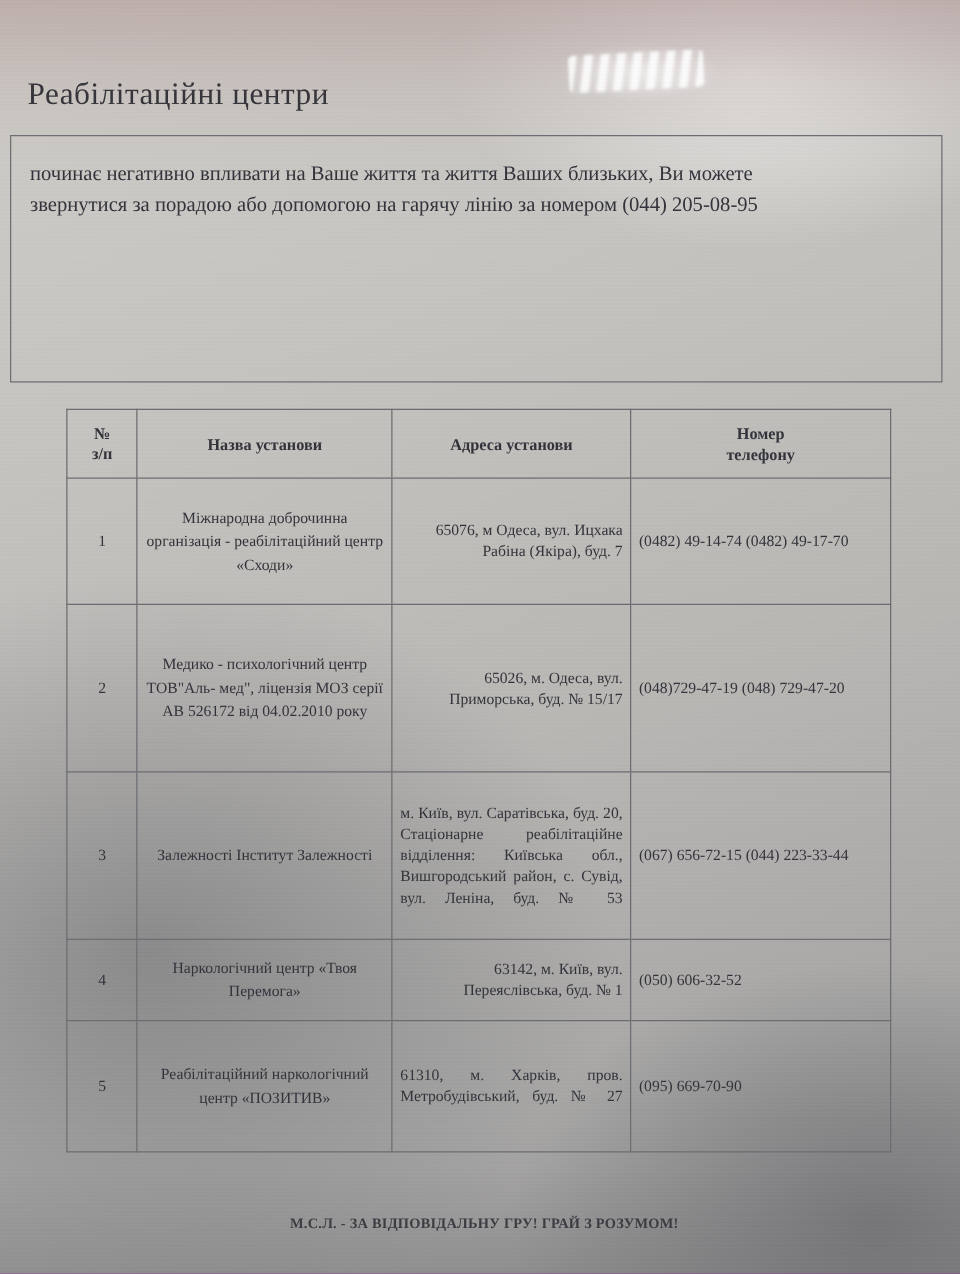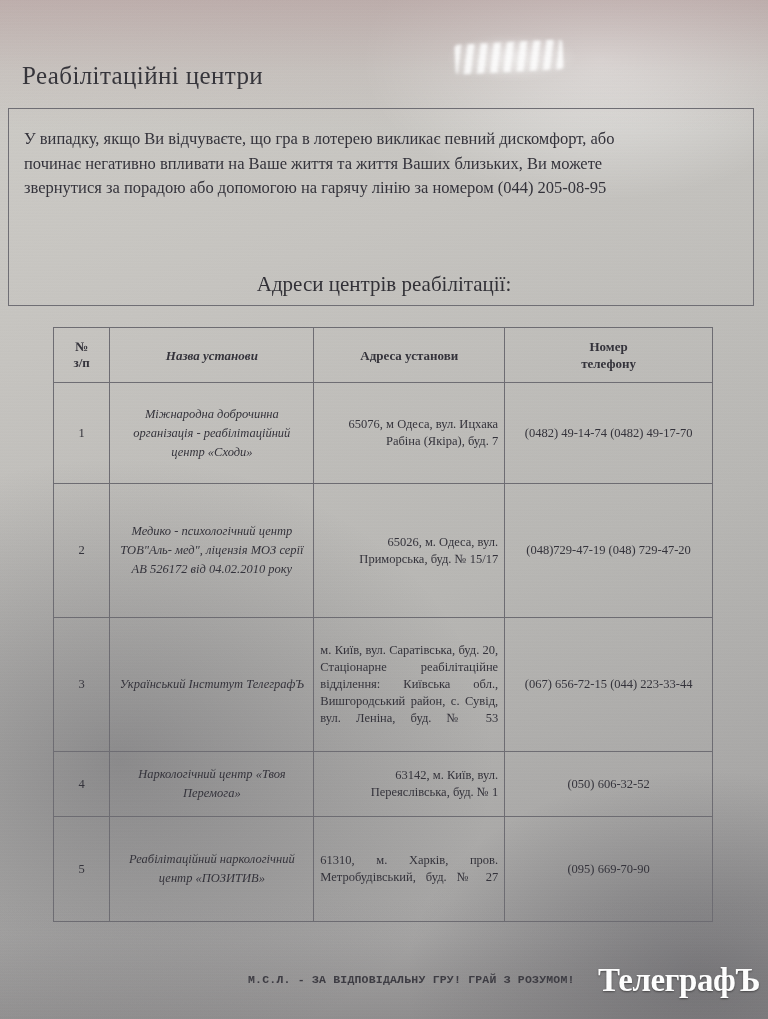--- a/index.html
+++ b/index.html
@@ -120,45 +120,45 @@
     vertical-align: middle;
     font-weight: normal;
   }
   table.centers th {
     font-weight: bold;
     text-align: center;
     font-size: 13px;
     height: 46px;
   }
   .c-num  { width: 46px;  text-align: center; }
-  .c-name { width: 200px; text-align: center; line-height: 19px; font-style: italic; }
+  .c-name { width: 200px; text-align: center; line-height: 19px; }
   .c-addr { width: 185px; text-align: right; line-height: 17px; }
-  .c-tel  { width: 207px; text-align: center; line-height: 17px; }
+  .c-tel  { width: 207px; line-height: 17px; }
 
   .r1 td { height: 92px; }
   .r2 td { height: 125px; }
   .r3 td { height: 125px; }
   .r4 td { height: 56px; }
   .r5 td { height: 96px; }
 
   .addr-justify {
     text-align: justify;
     text-align-last: justify;
     line-height: 17px;
   }
   .tel-top { vertical-align: top; padding-top: 22px; }
   .name-bottom { vertical-align: bottom; padding-bottom: 20px; }
   .name-low { vertical-align: bottom; padding-bottom: 10px; }
   .addr-low { vertical-align: bottom; padding-bottom: 10px; }
 
   
   .footer-slogan {
     position: absolute;
-    left: 248px; top: 973px;
-    font-family: Liberation Mono, monospace;
+    left: 232px; top: 973px;
+    font-family: Liberation Serif, serif;
     font-size: 11.5px;
     font-weight: bold;
     letter-spacing: 0.2px;
     color: #3c3b42;
   }
   .watermark {
     position: absolute;
     right: 8px; top: 962px;
     font-family: "Liberation Serif", serif;
     font-size: 33px;
@@ -186,31 +186,27 @@
   <div class="tint-bottom"></div>
 
   <div class="sheet blur-soft">
 
     <div class="title">Реабілітаційні центри</div>
 
     <div class="intro-box"></div>
 
     <div class="intro-text">
       <span class="line justified">
-        <span>У випадку, якщо Ви відчуваєте, що гра в лотерею викликає певний дискомфорт, або</span>
-      </span>
-      <span class="line justified">
         <span>починає негативно впливати на Ваше життя та життя Ваших близьких, Ви можете</span>
       </span>
       <span class="line justified">
         <span>звернутися за порадою або допомогою на гарячу лінію за номером (044) 205-08-95</span>
       </span>
     </div>
 
-    <div class="subtitle">Адреси центрів реабілітації:</div>
 
     <table class="centers">
       <thead>
         <tr>
           <th class="c-num">
             <div>№</div>
             <div>з/п</div>
           </th>
           <th class="c-name">Назва установи</th>
           <th class="c-addr">Адреса установи</th>
@@ -228,21 +224,21 @@
           <td class="c-tel">(0482) 49-14-74 (0482) 49-17-70</td>
         </tr>
         <tr class="r2">
           <td class="c-num">2</td>
           <td class="c-name name-bottom">Медико - психологічний центр ТОВ"Аль- мед", ліцензія МОЗ серії АВ 526172 від 04.02.2010 року</td>
           <td class="c-addr">65026, м. Одеса, вул. Приморська, буд. № 15/17</td>
           <td class="c-tel">(048)729-47-19 (048) 729-47-20</td>
         </tr>
         <tr class="r3">
           <td class="c-num">3</td>
-          <td class="c-name">Український Інститут ТелеграфЪ</td>
+          <td class="c-name">Залежності Інститут Залежності</td>
           <td class="c-addr addr-justify">м. Київ, вул. Саратівська, буд. 20, Стаціонарне реабілітаційне відділення: Київська обл., Вишгородський район, с. Сувід, вул. Леніна, буд. № 53</td>
           <td class="c-tel">(067) 656-72-15 (044) 223-33-44</td>
         </tr>
         <tr class="r4">
           <td class="c-num">4</td>
           <td class="c-name">Наркологічний центр «Твоя Перемога»</td>
           <td class="c-addr">63142, м. Київ, вул. Переяслівська, буд. № 1</td>
           <td class="c-tel">(050) 606-32-52</td>
         </tr>
         <tr class="r5">
@@ -252,15 +248,14 @@
           <td class="c-tel tel-top">(095) 669-70-90</td>
         </tr>
       </tbody>
     </table>
 
     <div class="footer-slogan">М.С.Л. - ЗА ВІДПОВІДАЛЬНУ ГРУ! ГРАЙ З РОЗУМОМ!</div>
   </div>
 
   <div class="glare2"></div>
   <div class="glare"></div>
-  <div class="watermark">ТелеграфЪ</div>
   <div class="noise"></div>
 </div>
 
 </body></html>

